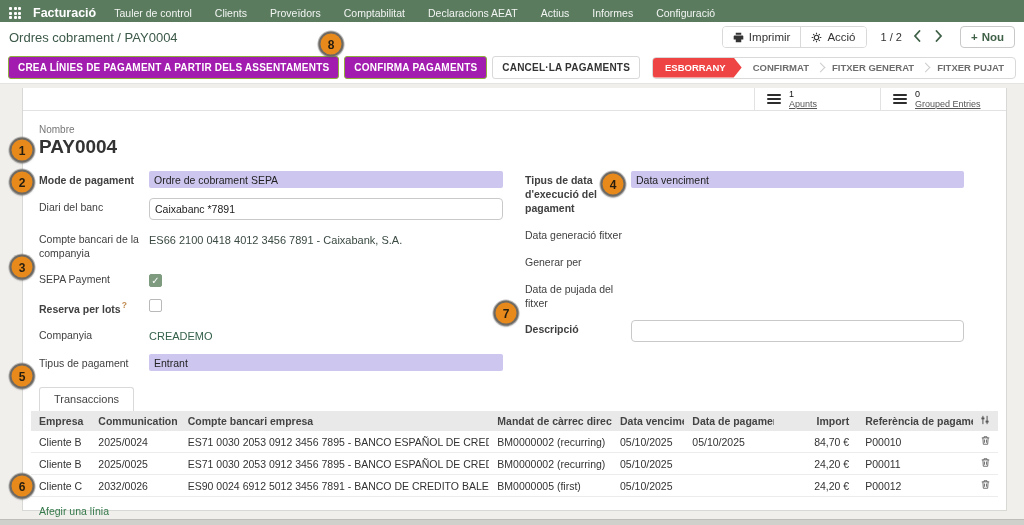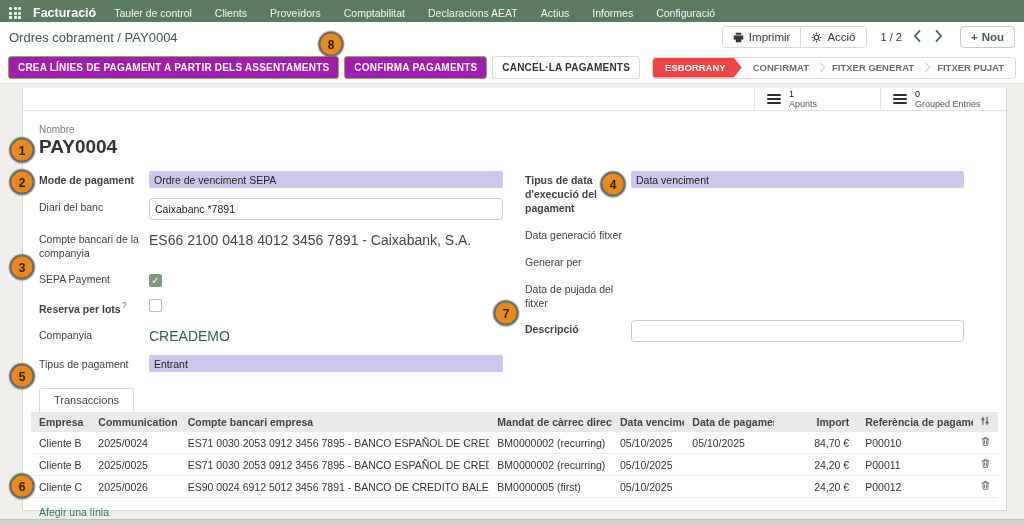--- a/index.html
+++ b/index.html
@@ -52,21 +52,21 @@
   .content { position:absolute; top:84px; left:0; right:0; bottom:0; background:#f0efec; }
   .card { position:absolute; left:22px; right:17px; top:4px; bottom:14px; background:#fff;
           border:1px solid #d8d8d4; border-top:none; }
   .stat-row { height:23px; border-bottom:1px solid #e2e2e2; display:flex; justify-content:flex-end; }
   .stat-btn { display:flex; align-items:center; gap:8px; padding:0 14px 0 12px;
               border-left:1px solid #e2e2e2; min-width:126px; cursor:pointer; }
   .ham { width:14px; display:flex; flex-direction:column; gap:2px; }
   .ham i { height:2px; background:#2d2d2d; border-radius:1px; }
   .stat-txt { display:flex; flex-direction:column; line-height:1.15; }
   .stat-value { font-size:9px; color:#111; }
-  .stat-label { font-size:9px; color:#555; }
+  .stat-label { font-size:9px; color:#555;text-decoration:underline; }
 
   .form-sheet { padding:13px 16px 0 16px; }
   .name-label { font-size:10px; color:#777; }
   .name-value { font-size:19px; font-weight:700; color:#333; margin:1px 0 13px; }
 
   .form-grid { display:flex; }
   .fcol.left { width:486px; flex:none; }
   .fcol.right { flex:1; }
   .field-row { display:flex; align-items:flex-start; margin-bottom:10px; min-height:17px; }
   .field-label { flex:none; font-size:10.5px; color:#414141; line-height:1.35; padding:2px 6px 0 0; }
@@ -74,21 +74,21 @@
   .fcol.right .field-label { width:106px; }
   .field-label.bold { font-weight:700; }
   .field-label sup { color:#c08a4f; font-size:8.5px; margin-left:1px; }
   .field-value { flex:1; }
   .fcol.left .field-value { margin-right:22px; }
   .fcol.right .field-value { margin-right:26px; }
   .tag-field { background:#cdc7f0; color:#222; font-size:10.5px; padding:2.5px 5px;
                border-radius:2px; min-height:13px; cursor:pointer; }
   .text-input { width:100%; border:1px solid #c9c9c9; border-radius:4px; font-family:inherit;
                 font-size:10.5px; padding:10px 5px; height:18px; color:#222; background:#fff; }
-  .link-text { display:inline-block; font-size:14px; padding-top:2px; cursor:pointer; }
+  .link-text { display:inline-block; font-size:11px; padding-top:2px; cursor:pointer; }
   .link-green { color:#33614a; }
   .link-dark { color:#3b4a42; }
   .checkbox { display:inline-block; width:13px; height:13px; border:1px solid #b9b9b9;
               border-radius:2px; background:#fff; margin-top:1px; cursor:pointer;
               font-size:10px; line-height:12px; text-align:center; color:transparent; }
   .checkbox.checked { background:#7e9b80; border-color:#7e9b80; color:#fff; }
 
   .notebook { margin-top:6px; }
   .tab { display:inline-block; border:1px solid #d9d9d9; border-bottom:none;
          border-radius:3px 3px 0 0; background:#fff; padding:5px 14px 6px; font-size:11px;
@@ -225,21 +225,21 @@
           </div>
         </div>
       <div class="form-sheet">
         <div class="name-label">Nombre</div>
         <h1 class="name-value">PAY0004</h1>
         <div class="form-grid">
           <div class="fcol left" id="left-fields">
               <div class="field-row">
                 <span class="field-label bold">Mode de pagament</span>
                 <div class="field-value">
-                  <div class="tag-field">Ordre de venciment SEPA</div>
+                  <div class="tag-field">Ordre de cobrament SEPA</div>
                 </div>
               </div>
               <div class="field-row">
                 <span class="field-label">Diari del banc</span>
                 <div class="field-value"><input class="text-input" type="text" value="Caixabanc *7891" style=""></div>
               </div>
               <div class="field-row">
                 <span class="field-label">Compte bancari de la companyia</span>
                 <div class="field-value"><span class="link-text link-dark">ES66 2100 0418 4012 3456 7891 - Caixabank, S.A.</span></div>
               </div>
@@ -343,21 +343,21 @@
                 <td>05/10/2025</td>
                 <td></td>
                 <td class="right">24,20 €</td>
                 <td>P00011</td>
                 <td class="trash-cell"><svg width="9" height="11" viewBox="0 0 12 13">
                     <path d="M1 3h10M4 3V1.5h4V3M2.5 3l.6 8.5h5.8L9.5 3M4.7 5.2v4.3M7.3 5.2v4.3" stroke="currentColor" stroke-width="1.1" fill="none"></path>
                   </svg></td>
               </tr>
               <tr>
                 <td>Cliente C</td>
-                <td>2025/0026</td>
+                <td>2032/0026</td>
                 <td>ES90 0024 6912 5012 3456 7891 - BANCO DE CREDITO BALEAR, S.A.</td>
                 <td>BM0000005 (first)</td>
                 <td>05/10/2025</td>
                 <td></td>
                 <td class="right">24,20 €</td>
                 <td>P00012</td>
                 <td class="trash-cell"><svg width="9" height="11" viewBox="0 0 12 13">
                     <path d="M1 3h10M4 3V1.5h4V3M2.5 3l.6 8.5h5.8L9.5 3M4.7 5.2v4.3M7.3 5.2v4.3" stroke="currentColor" stroke-width="1.1" fill="none"></path>
                   </svg></td>
               </tr>

